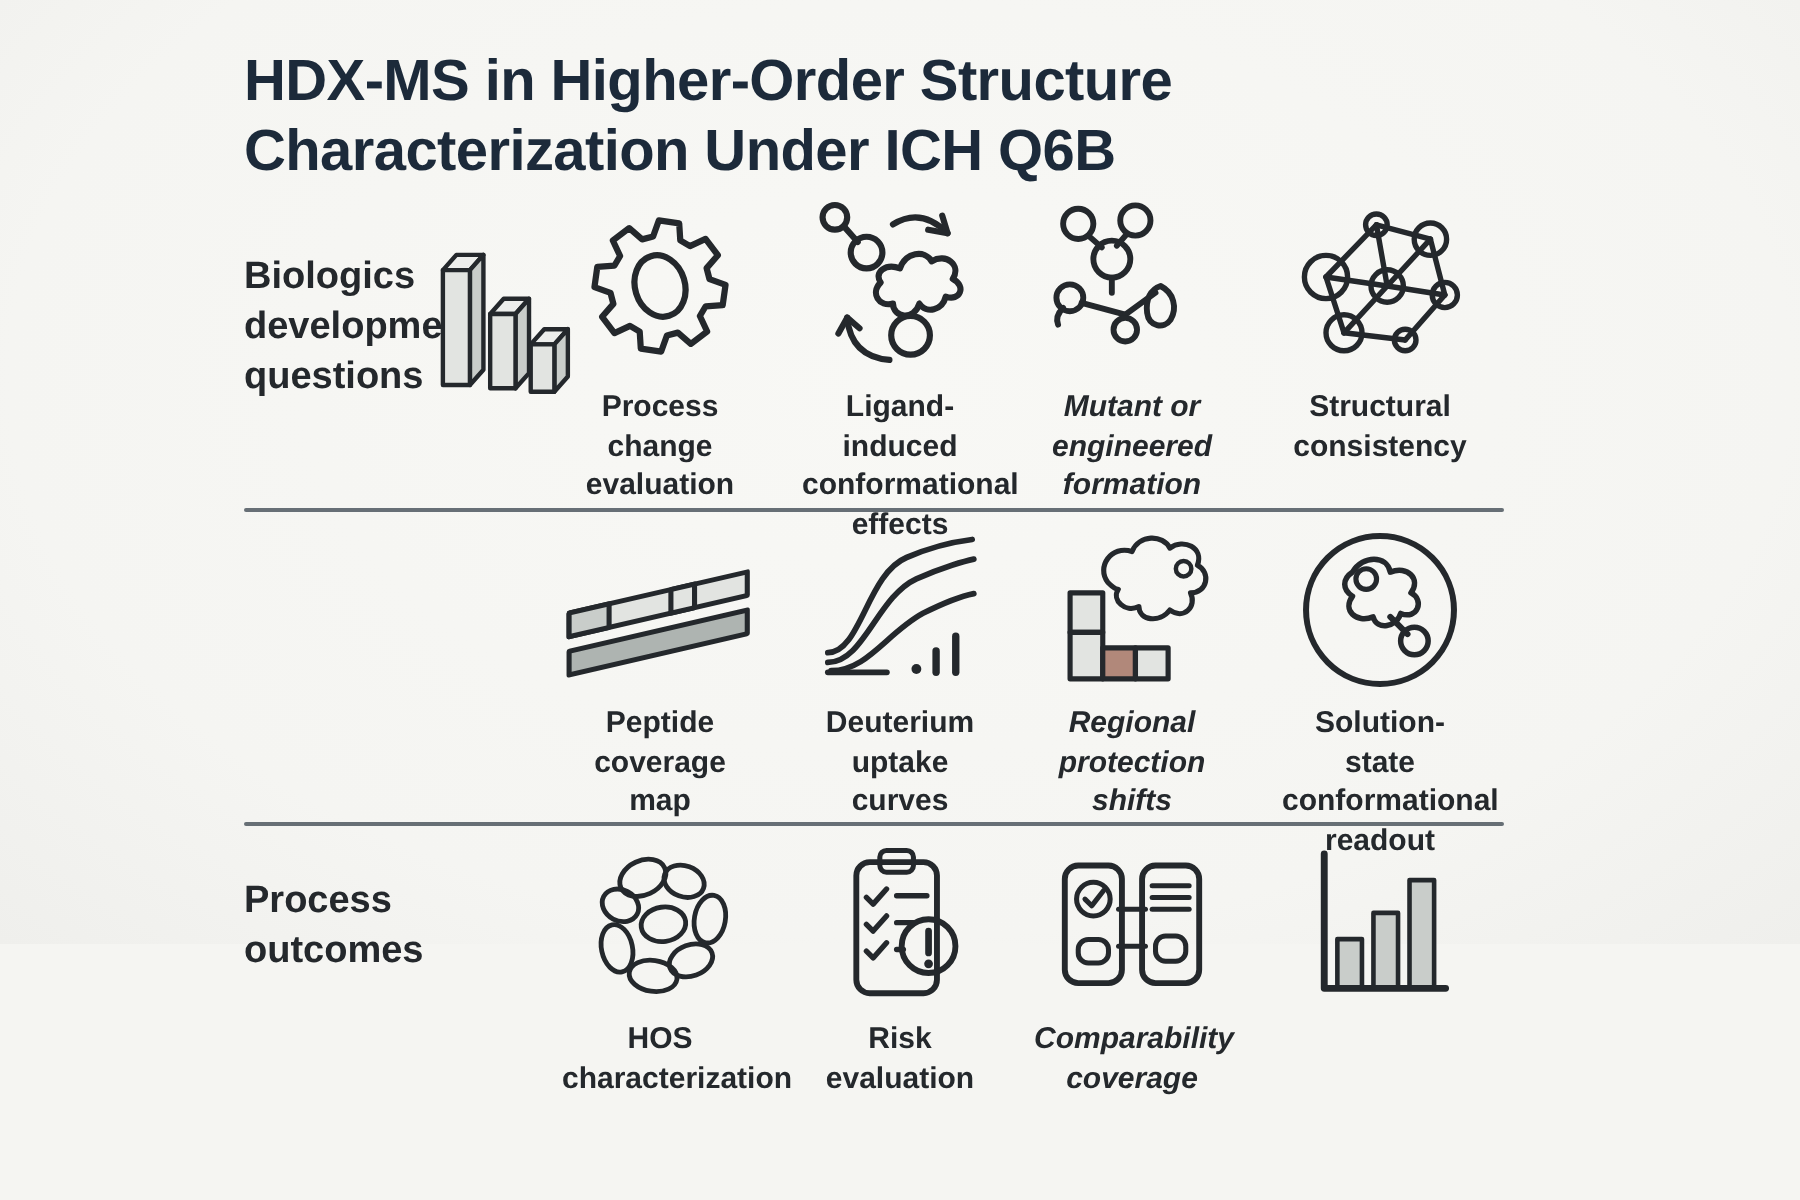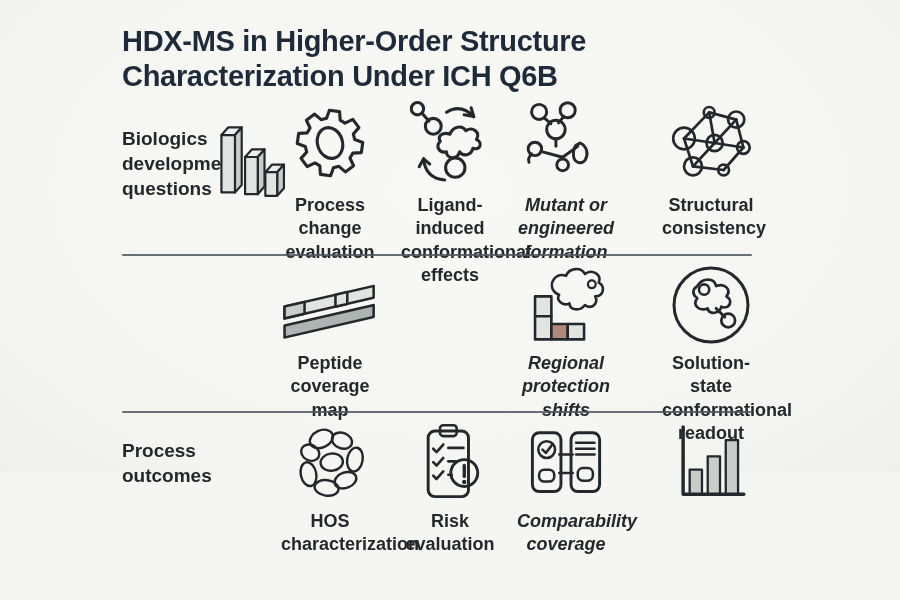--- a/index.html
+++ b/index.html
@@ -40,29 +40,29 @@
   .row-label.r3{top:438px;}
   .divider{
     position:absolute;left:122px;width:630px;height:2px;
     background:var(--divider);opacity:.85;border-radius:1px;
   }
   .divider.d1{top:254px;}
   .divider.d2{top:411px;}
   .cell{
     position:absolute;width:130px;display:flex;flex-direction:column;align-items:center;
   }
-  .c1{left:265px;} .c2{left:385px;} .c3{left:501px;font-style:italic;} .c4{left:646px;}
+  .c1{left:265px;} .c2{left:385px;} .c3{left:501px;font-style:italic;} .c4{left:625px;}
   .row1 .icon-box{height:94px;}
   .row1{top:96px;}
   .row2{top:262px;}
   .row3{top:420px;}
   .icon-box{height:86px;display:flex;align-items:center;justify-content:center;}
   .caption{
     margin-top:4px;width:98px;text-align:center;
-    font-size:18px;font-weight:600;line-height:1.3;color:var(--ink);
+    font-size:15px;font-weight:600;line-height:1.3;color:var(--ink);
   }
   .side-icon{position:absolute;left:213px;top:110px;}
   svg{display:block;}
   .stroke{stroke:var(--ink);fill:none;stroke-linecap:round;stroke-linejoin:round;}
 </style>
 </head>
 <body>
 
 <div class="canvas">
 
@@ -175,20 +175,34 @@
           <rect x="10" y="26" width="98" height="13" fill="var(--fill-light)"></rect>
           <rect x="10" y="26" width="22" height="13" fill="var(--fill-mid)"></rect>
           <rect x="66" y="26" width="13" height="13" fill="var(--fill-light)"></rect>
           <rect x="10" y="47" width="98" height="13" fill="var(--fill-dark)"></rect>
         </g>
       </svg>
     </div>
     <div class="caption">Peptide coverage map</div>
   </div>
 
+  <div class="cell row2 c2">
+    <div class="icon-box">
+      <svg width="88" height="82" viewBox="0 0 100 100">
+        <path class="stroke" stroke-width="3.5" d="M6,76 C26,76 30,28 54,18 C70,11 86,8 94,7"></path>
+        <path class="stroke" stroke-width="3.5" d="M6,82 C28,82 36,42 60,31 C76,24 90,20 95,19"></path>
+        <path class="stroke" stroke-width="3.5" d="M8,87 C30,87 42,64 64,52 C78,45 90,41 95,40"></path>
+        <line class="stroke" stroke-width="3.5" x1="6" y1="88" x2="42" y2="88"></line>
+        <circle cx="60" cy="86" r="3" fill="var(--ink)"></circle>
+        <line class="stroke" stroke-width="4.5" x1="72" y1="75" x2="72" y2="88"></line>
+        <line class="stroke" stroke-width="4.5" x1="84" y1="66" x2="84" y2="88"></line>
+      </svg>
+    </div>
+    <div class="caption">Deuterium uptake curves</div>
+  </div>
 
   <div class="cell row2 c3">
     <div class="icon-box">
       <svg width="88" height="86" viewBox="0 0 100 100">
         <path class="stroke" stroke-width="3" fill="var(--fill-paper)" d="M36,34 C29,25 38,12 50,16 C54,6 68,6 72,14 C80,8 92,14 88,24 C96,28 94,40 84,40 C88,48 80,56 72,50 C66,58 54,56 54,48 C46,52 38,44 42,38 C40,38 38,36 36,34 Z"></path>
         <circle class="stroke" stroke-width="2.6" fill="var(--background)" cx="80" cy="26" r="4.5"></circle>
         <g stroke="var(--ink)" stroke-width="3" stroke-linejoin="round">
           <rect x="14" y="40" width="19" height="23" fill="var(--fill-light)"></rect>
           <rect x="14" y="63" width="19" height="27" fill="var(--fill-light)"></rect>
           <rect x="33" y="72" width="19" height="18" fill="var(--accent-red)"></rect>

